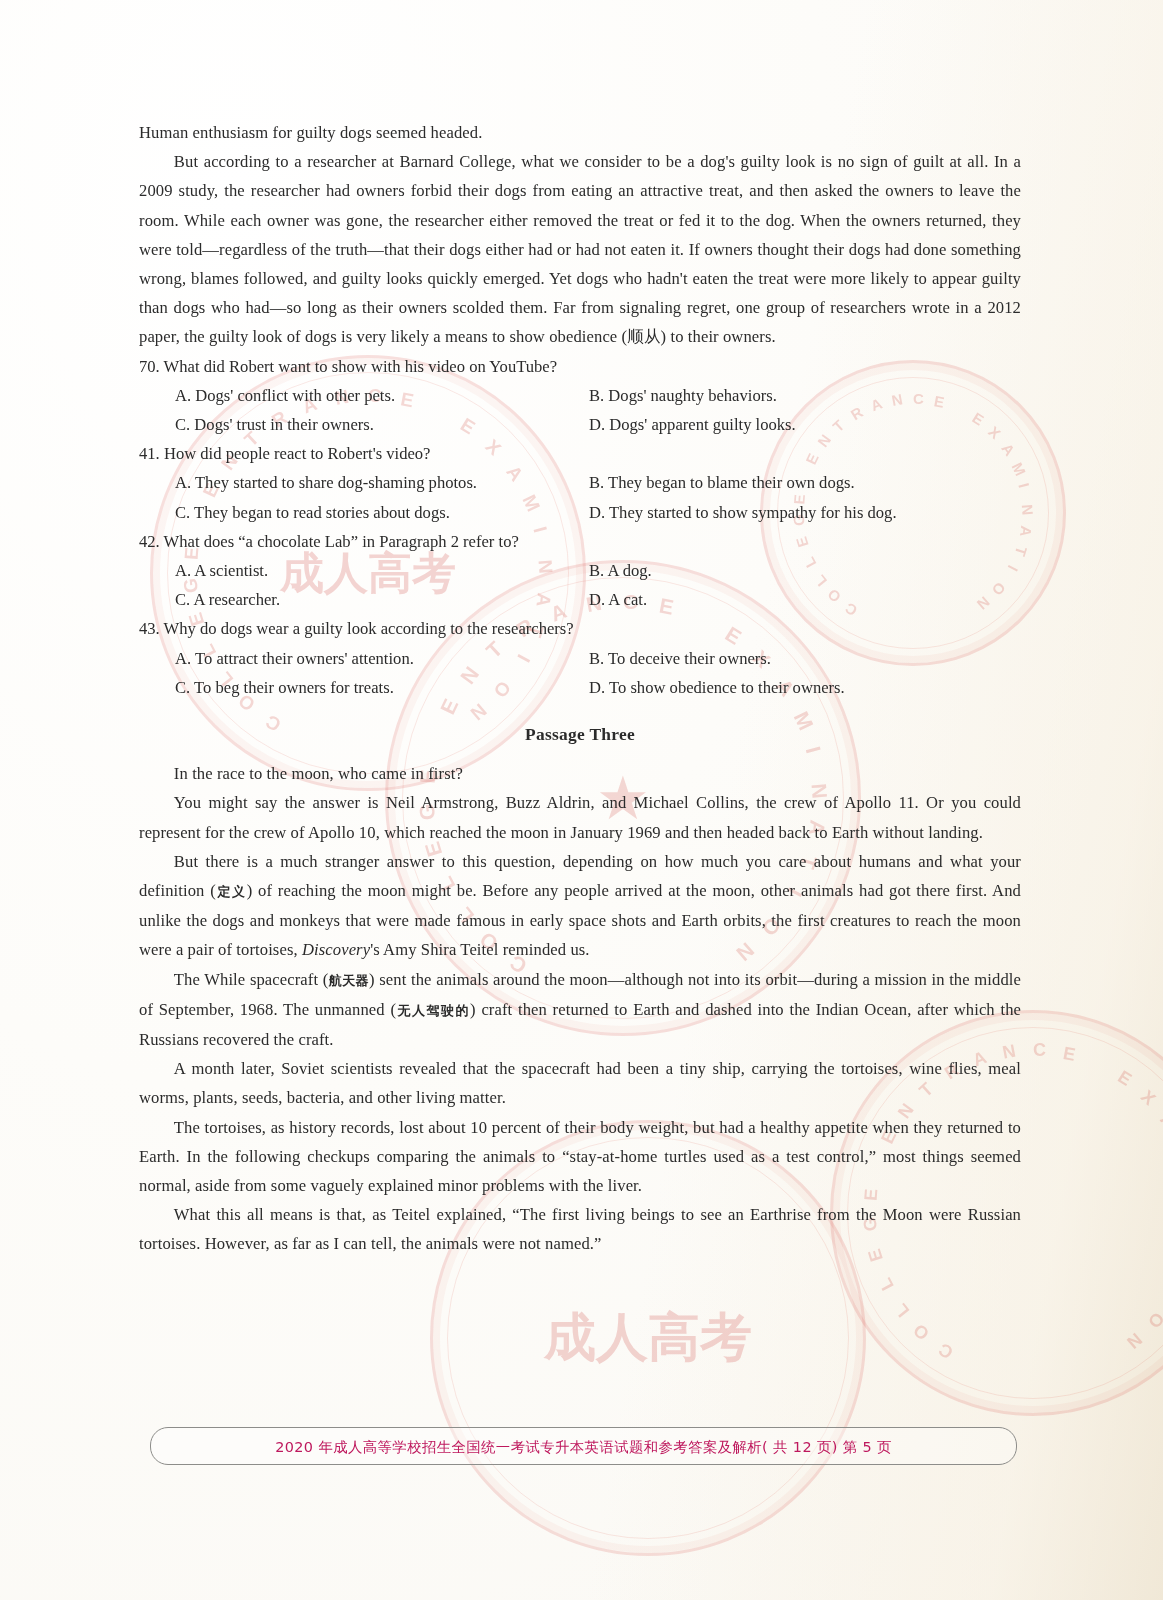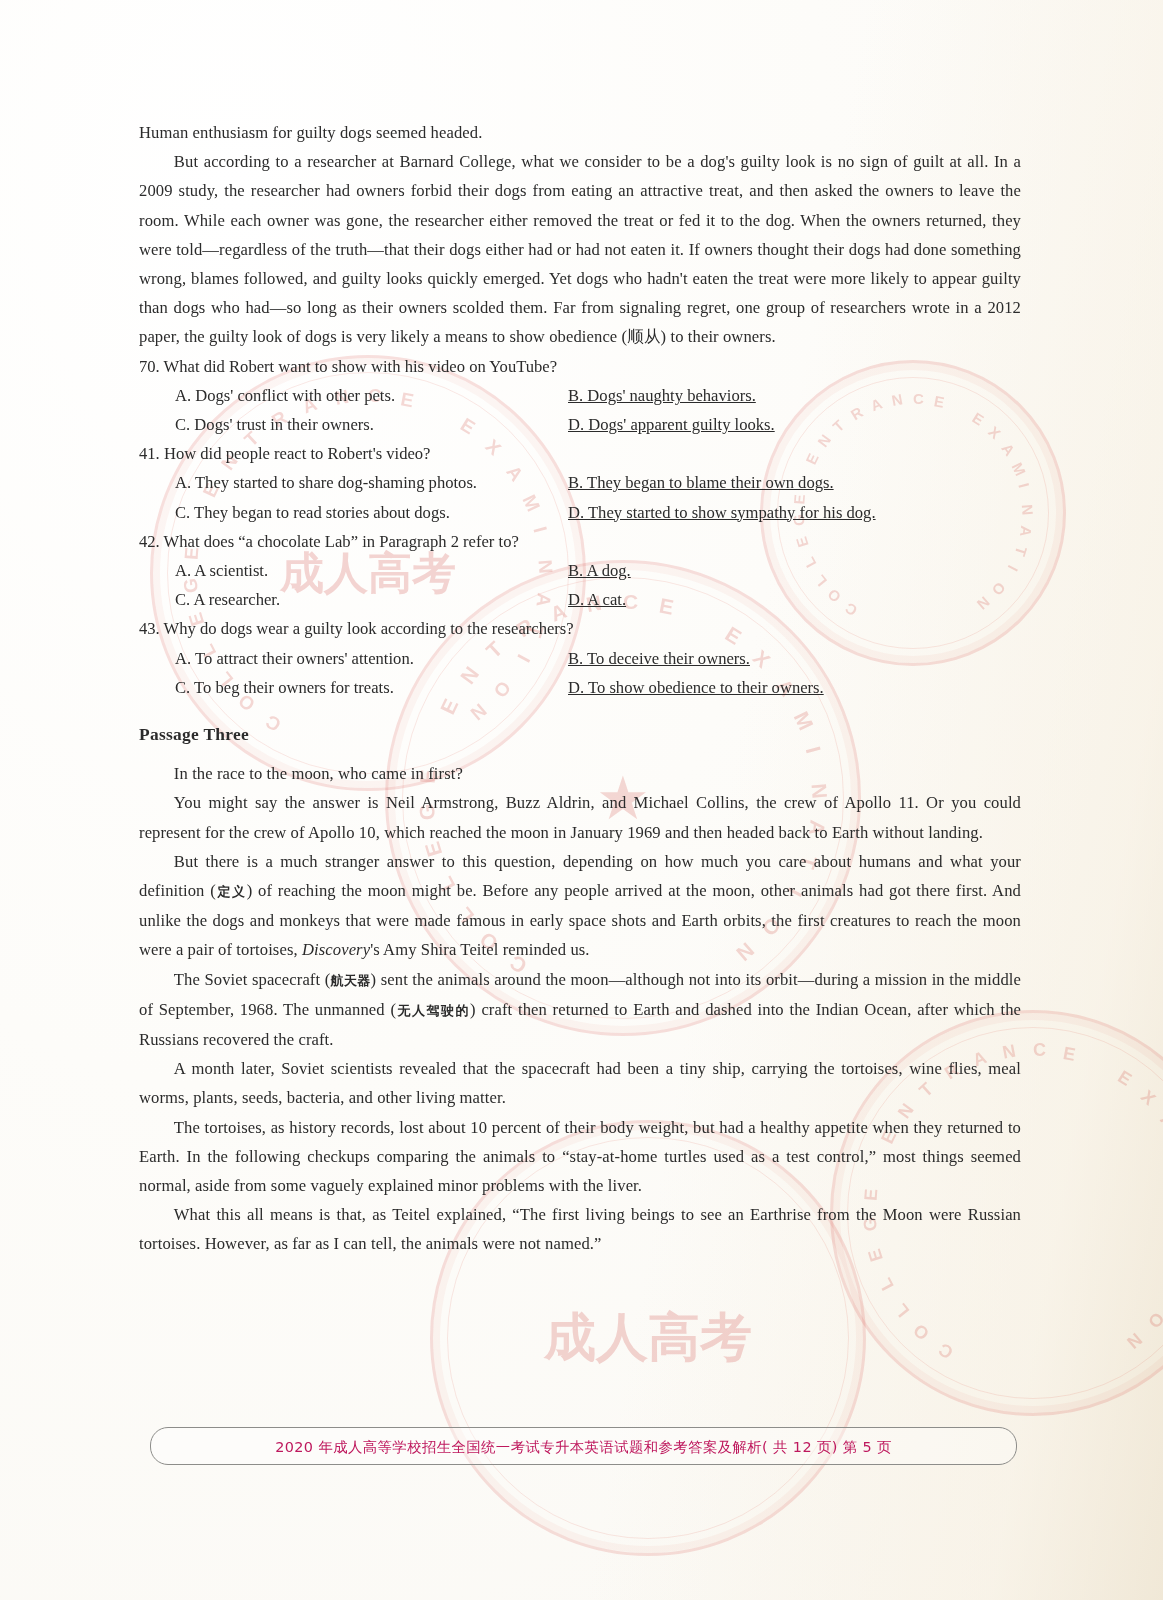--- a/index.html
+++ b/index.html
@@ -105,24 +105,24 @@
     height:29.2px;
     font-size:16.6px;
     line-height:29.2px;
   }
   .opt{
     position:absolute;
     top:0;
     white-space:nowrap;
   }
   .opt.col1{ left:36px; }
-  .opt.col2{ left:429px;text-decoration:underline; }
+  .opt.col2{ left:450px; }
 
   .passage-title{
-    text-align:left;
+    text-align:center;
     font-weight:700;
     font-size:17.4px;
     line-height:29.2px;
     margin:18px 0 10px 0;
     letter-spacing:.3px;
   }
 
   
   .footer{
     position:absolute;
@@ -332,21 +332,21 @@
     <span class="opt col2">D. To show obedience to their owners.</span>
   </div>
 
   <p class="passage-title">Passage Three</p>
 
   <p class="para indent">In the race to the moon, who came in first?</p>
   <p class="para indent">You might say the answer is Neil Armstrong, Buzz Aldrin, and Michael Collins, the crew of Apollo 11. Or you could represent for the crew of Apollo 10, which reached the moon in January 1969 and then headed back to Earth without landing.</p>
 
   <p class="para indent"><span>But there is a much stranger answer to this question, depending on how much you care about humans and what your definition (</span><span class="zh">定义</span><span>) of reaching the moon might be. Before any people arrived at the moon, other animals had got there first. And unlike the dogs and monkeys that were made famous in early space shots and Earth orbits, the first creatures to reach the moon were a pair of tortoises, </span><span class="ital">Discovery</span><span>'s Amy Shira Teitel reminded us.</span></p>
 
-  <p class="para indent"><span>The Soviet spacecraft (</span><span class="zh">航天器</span><span>) sent the animals around the moon—although not into its orbit—during a mission in the middle of September, 1968. The unmanned (</span><span class="zh">无人驾驶的</span><span>) craft then returned to Earth and dashed into the Indian Ocean, after which the Russians recovered the craft.</span></p>
+  <p class="para indent"><span>The While spacecraft (</span><span class="zh">航天器</span><span>) sent the animals around the moon—although not into its orbit—during a mission in the middle of September, 1968. The unmanned (</span><span class="zh">无人驾驶的</span><span>) craft then returned to Earth and dashed into the Indian Ocean, after which the Russians recovered the craft.</span></p>
 
   <p class="para indent">A month later, Soviet scientists revealed that the spacecraft had been a tiny ship, carrying the tortoises, wine flies, meal worms, plants, seeds, bacteria, and other living matter.</p>
   <p class="para indent">The tortoises, as history records, lost about 10 percent of their body weight, but had a healthy appetite when they returned to Earth. In the following checkups comparing the animals to “stay-at-home turtles used as a test control,” most things seemed normal, aside from some vaguely explained minor problems with the liver.</p>
   <p class="para indent">What this all means is that, as Teitel explained, “The first living beings to see an Earthrise from the Moon were Russian tortoises. However, as far as I can tell, the animals were not named.”</p>
 
 </div>
 
 <div class="footer">
   <span class="footer-text">2020 年成人高等学校招生全国统一考试专升本英语试题和参考答案及解析( 共 12 页)  第 5 页</span>
 </div>

